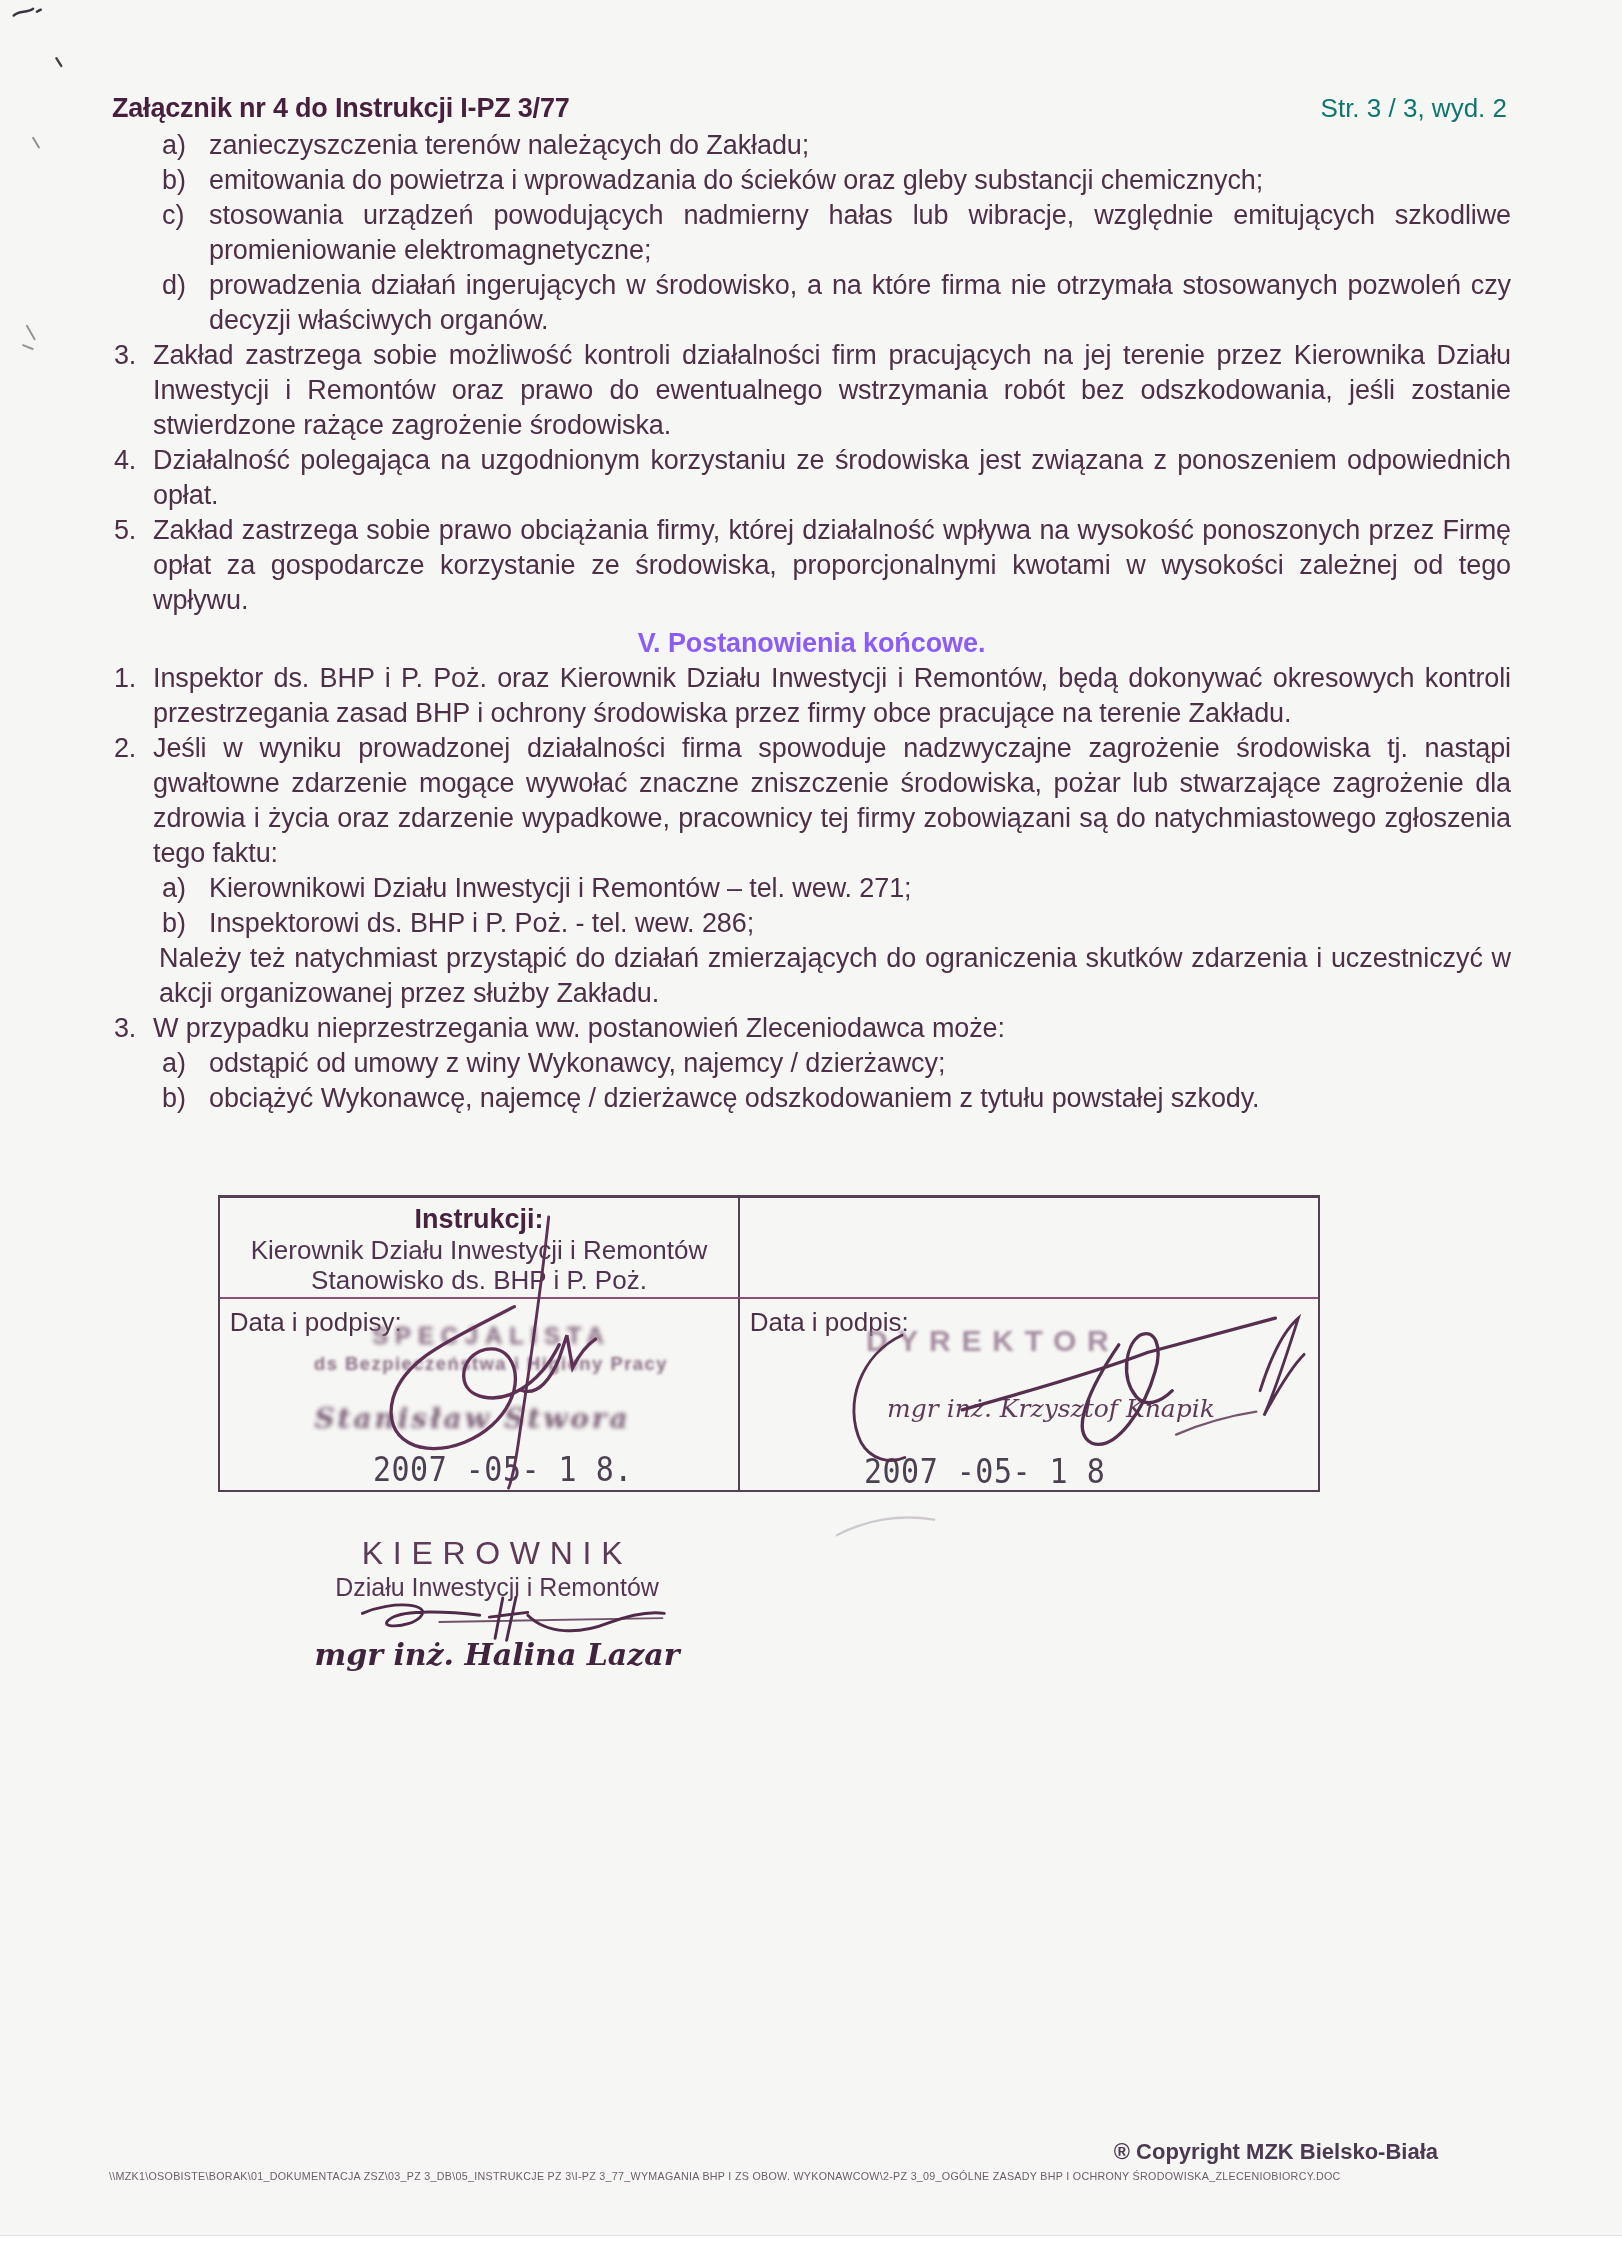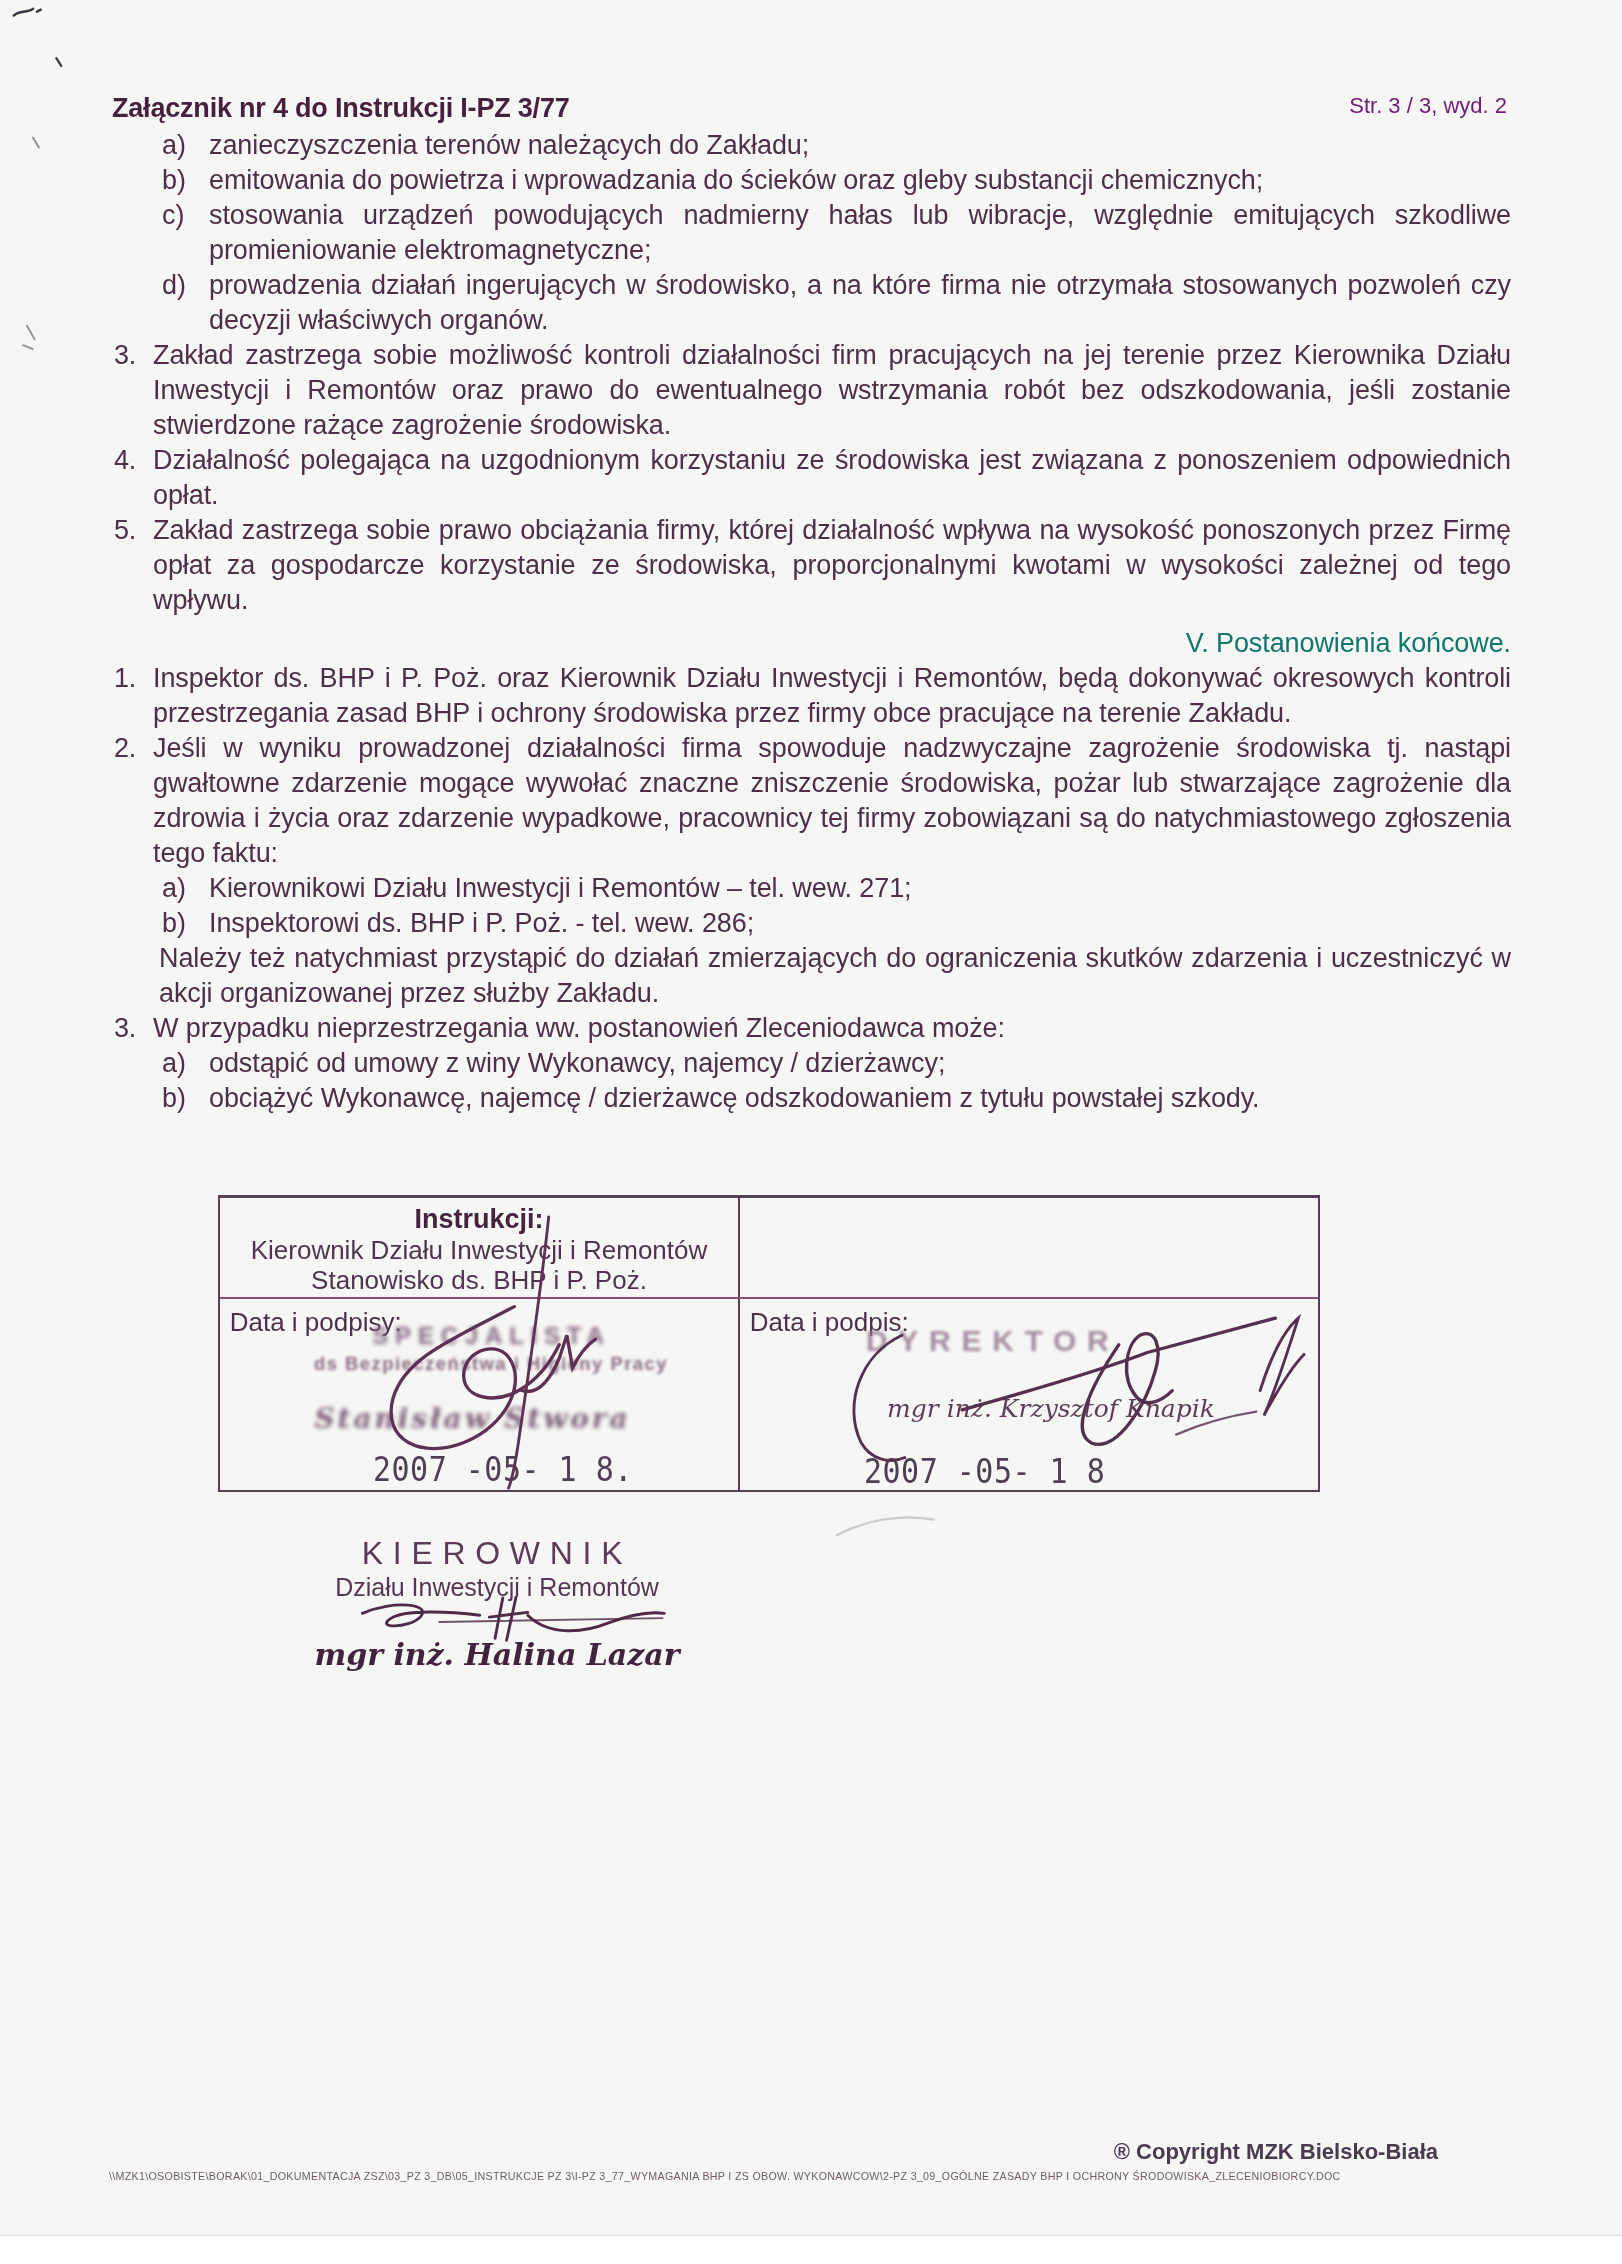--- a/index.html
+++ b/index.html
@@ -5,31 +5,31 @@
   html,body { margin:0; padding:0; background:#ffffff; }
   .page {
     position:relative; width:1622px; height:2265px;
     background:#f6f6f4; overflow:hidden;
     font-family:"Liberation Sans", sans-serif;
     color:#4d3048;
   }
   
   .hdr { position:absolute; top:93px; left:112px; right:115px; display:flex; justify-content:space-between; align-items:flex-start; }
   .hdr-left { font-weight:bold; font-size:27px; color:#47203e; letter-spacing:-0.2px;text-align:right; }
-  .hdr-right { font-size:22px; color:#701a75; }
+  .hdr-right { font-size:26px; color:#0f766e; }
 
   
   .content { position:absolute; top:128px; left:112px; width:1399px; font-size:27px; line-height:35px; text-align:justify; letter-spacing:-0.1px; }
   .li { position:relative; }
   .li-num { padding-left:41px; }
   .li-num > .marker { position:absolute; left:1.9px; top:0; }
   .li-let { margin-left:50px; padding-left:47px; }
   .li-let > .marker { position:absolute; left:0; top:0; }
   .cont-note { margin-left:47px; }
-  .sec-title { font-weight:normal; color:#0f766e; margin-top:7.8px; text-align:right; }
+  .sec-title { font-weight:bold; color:#8b5cf6; margin-top:7.8px; text-align:center; }
 
   
   .sig-table { position:absolute; left:218px; top:1195px; width:1102px; height:297px; border:2.4px solid #564053; border-top-width:3.4px; box-sizing:border-box; background:transparent; }
   .st-row1 { display:flex; height:99px; border-bottom:2.4px solid #8a4f75; }
   .st-row2 { display:flex; height:calc(100% - 101px); }
   .st-cell-l { width:520px; border-right:2.4px solid #564053; box-sizing:border-box; position:relative; }
   .st-cell-r { flex:1; position:relative; }
   .st-center { text-align:center; }
   .st-title { font-weight:bold; font-size:27px; color:#46223f; padding-top:5.8px; }
   .st-sub { font-size:26px; line-height:30px; color:#503350; }

